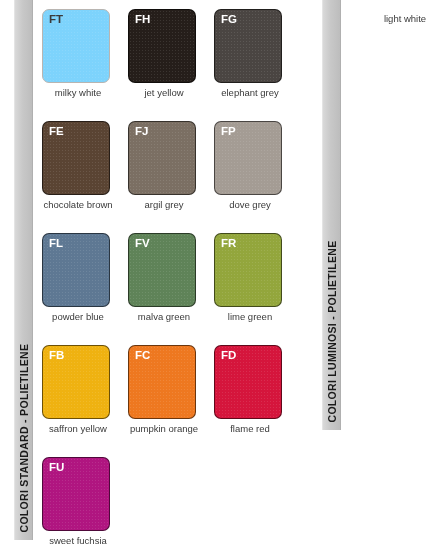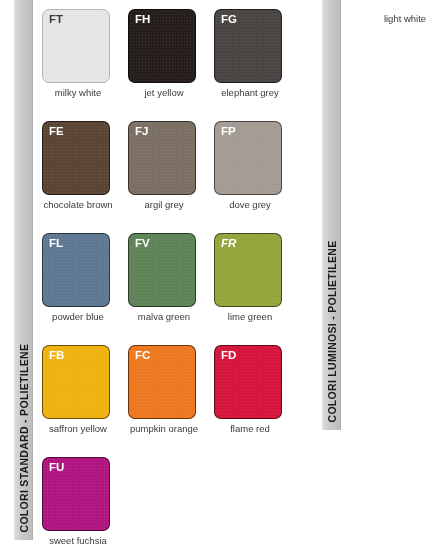--- a/index.html
+++ b/index.html
@@ -125,21 +125,21 @@
 <body>
 
 <div class="sheet">
 
   <div class="cat-bar" id="cat-bar-standard">
     <span class="cat-text">COLORI STANDARD - POLIETILENE</span>
   </div>
 
   <div class="grid" id="grid-standard">
       <div class="swatch-cell">
-        <div class="chip light-edge" style="background: #e5e5e5;">
+        <div class="chip light-edge" style="background: #7dd3fc;">
           <div class="grain"></div>
           <span class="chip-code" style="color: rgb(58, 58, 58);">FT</span>
         </div>
         <span class="chip-name">milky white</span>
       </div>
       <div class="swatch-cell">
         <div class="chip" style="background: rgb(37, 30, 26);">
           <div class="grain"></div>
           <span class="chip-code" style="color: rgb(255, 255, 255);">FH</span>
         </div>
@@ -181,21 +181,21 @@
         <span class="chip-name">powder blue</span>
       </div>
       <div class="swatch-cell">
         <div class="chip" style="background: rgb(95, 131, 88);">
           <div class="grain"></div>
           <span class="chip-code" style="color: rgb(255, 255, 255);">FV</span>
         </div>
         <span class="chip-name">malva green</span>
       </div>
       <div class="swatch-cell">
-        <div class="chip" style="background: rgb(147, 166, 60); font-style: italic;">
+        <div class="chip" style="background: rgb(147, 166, 60);">
           <div class="grain"></div>
           <span class="chip-code" style="color: rgb(255, 255, 255);">FR</span>
         </div>
         <span class="chip-name">lime green</span>
       </div>
       <div class="swatch-cell">
         <div class="chip" style="background: rgb(239, 178, 17); padding-left: 36px;">
           <div class="grain"></div>
           <span class="chip-code" style="color: rgb(255, 255, 255);">FB</span>
         </div>

